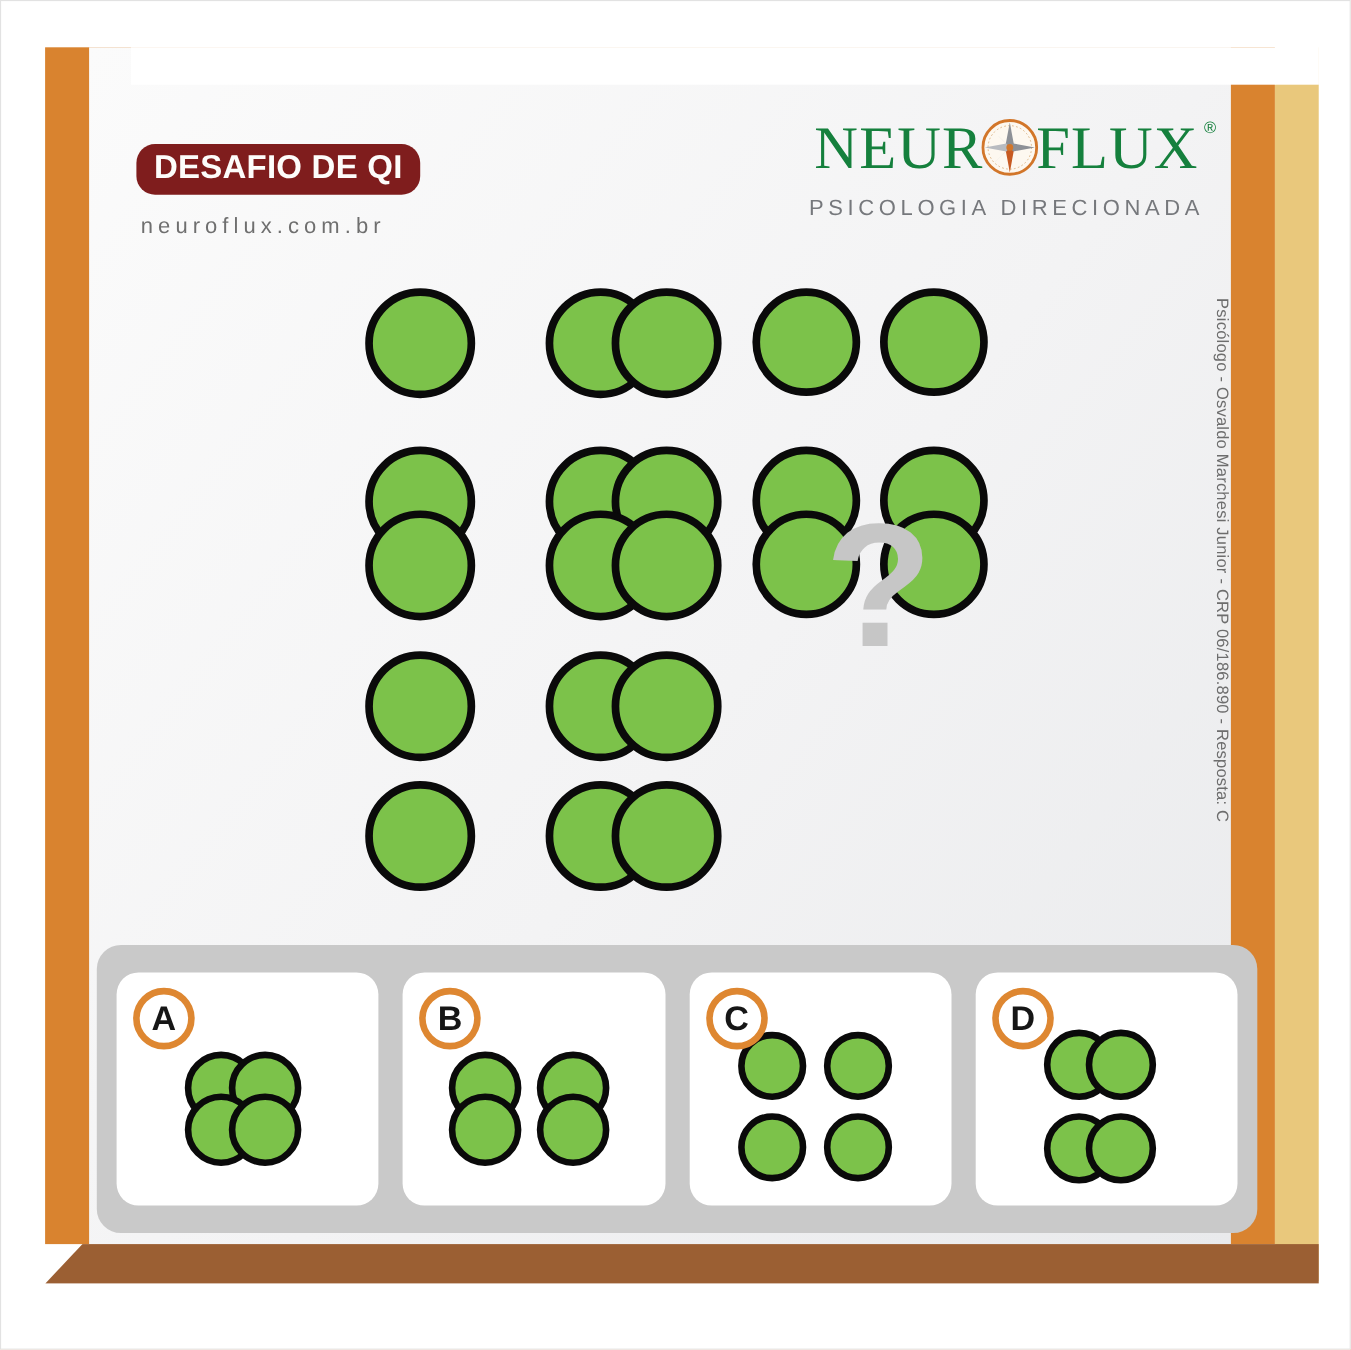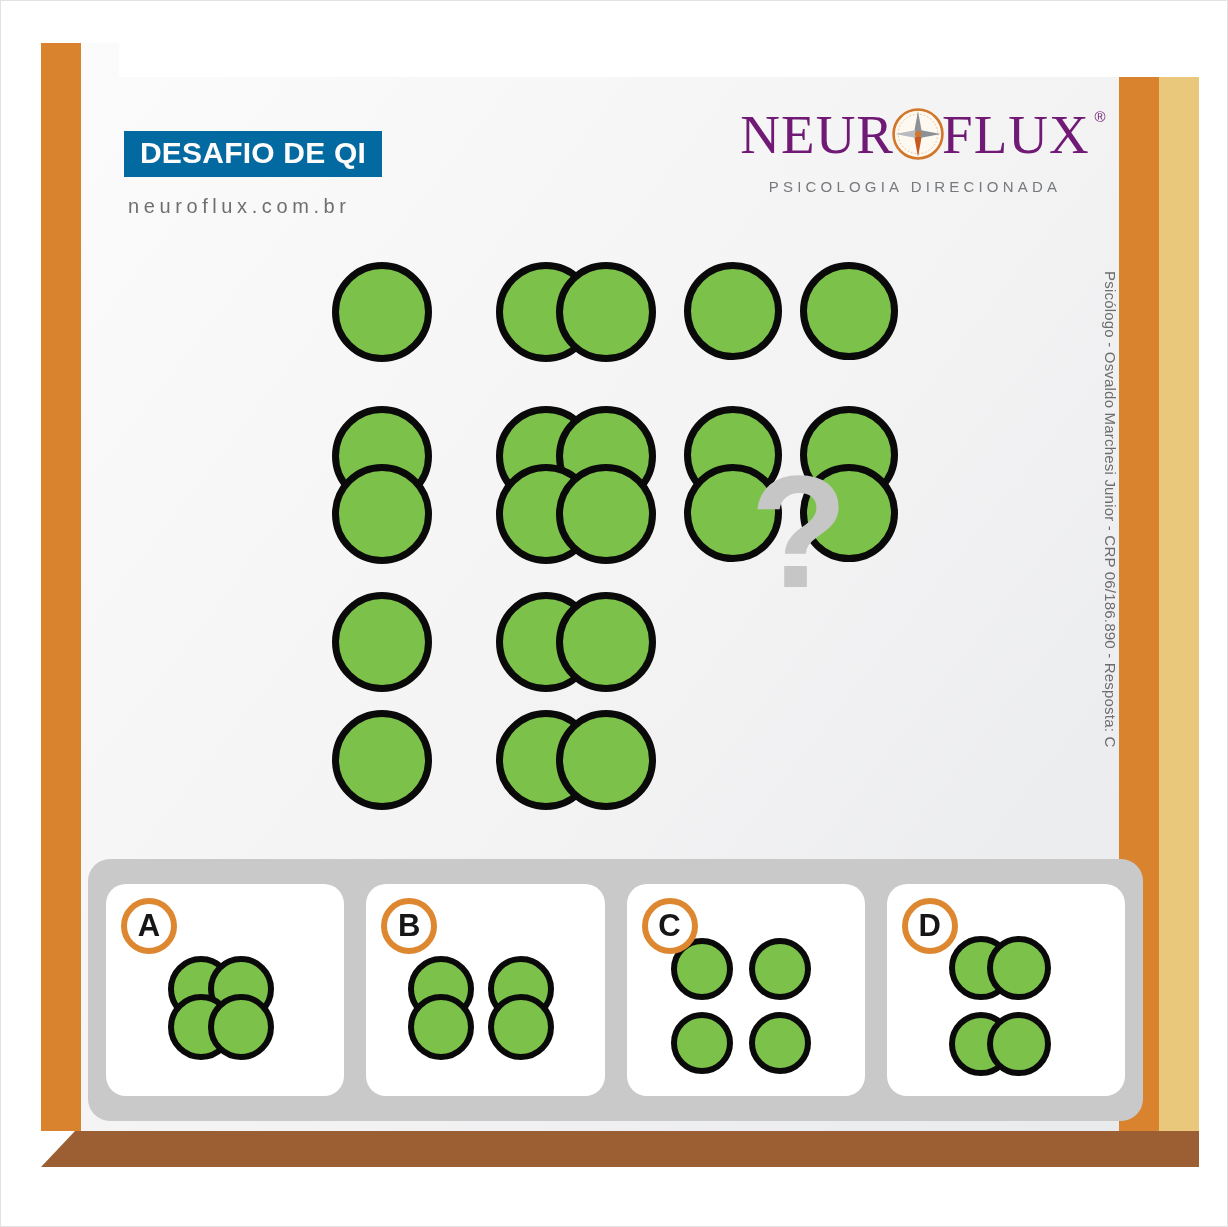--- a/index.html
+++ b/index.html
@@ -96,27 +96,28 @@
     position: absolute;
     left: 119px; top: 76px;
     width: 1000px; height: 1054px;
     z-index: 5;
   }
 
   
   .title-banner {
     position: absolute;
     left: 4px; top: 54px;
-    background: #0369a1;
+    background: #7f1d1d;
     padding: 7px 16px 9px 16px;
     color: #fdfcfa;
     font-size: 30px;
     font-weight: bold;
     letter-spacing: 0.2px;
     line-height: 1;
+    border-radius: 17px;
   }
   .site-url {
     position: absolute;
     left: 8px; top: 118px;
     color: #6f6f6f;
     font-size: 20px;
     letter-spacing: 4.6px;
   }
 
   
@@ -125,39 +126,39 @@
     right: 10px; top: 30px;
     width: 390px;
     text-align: center;
   }
   .logo-word {
     position: relative;
     display: inline-block;
     font-family: "Liberation Serif", serif;
     font-size: 55px;
     letter-spacing: 1px;
-    color: #701a75;
+    color: #15803d;
     line-height: 1;
     white-space: nowrap;
   }
   .logo-word .reg {
     position: absolute;
     right: -17px; top: 2px;
     font-size: 15px;
     font-family: "Liberation Sans", sans-serif;
   }
   .compass {
     display: inline-block;
     vertical-align: -7px;
     margin: 0 -2px;
   }
   .logo-sub {
     margin-top: 9px;
     color: #76787c;
-    font-size: 15px;
+    font-size: 20px;
     letter-spacing: 4.2px;
   }
 
   
   .credits {
     position: absolute;
     left: 1118px; top: 270px;
     z-index: 6;
     transform-origin: left top;
     transform: rotate(90deg);

